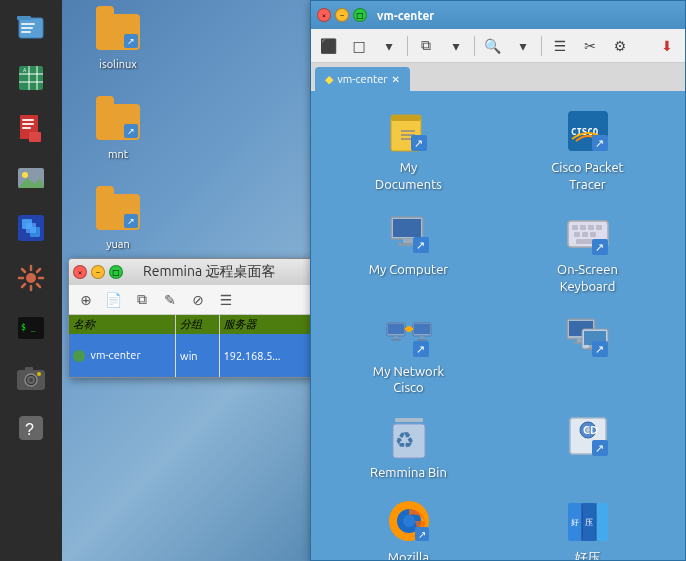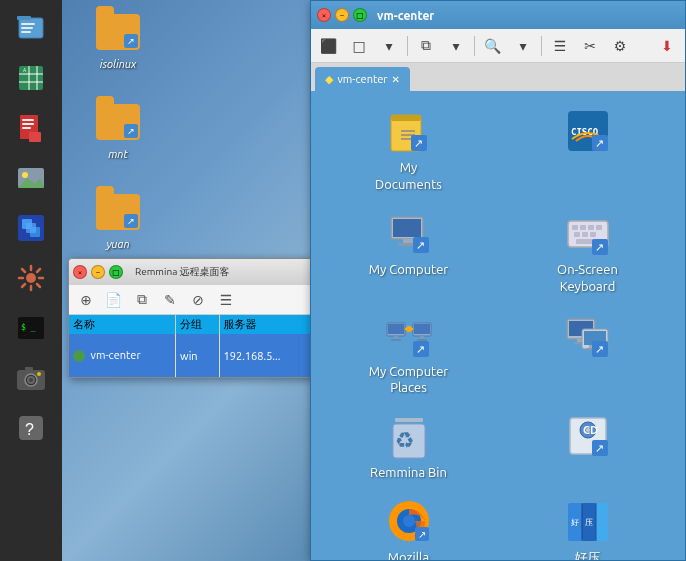--- a/index.html
+++ b/index.html
@@ -80,21 +80,20 @@
       position: relative;
     }
 
     .desktop-icon .icon-label {
       color: white;
       font-size: 11px;
       text-align: left;
       margin-top: 2px;
       text-shadow: 1px 1px 2px rgba(0,0,0,0.8);
       line-height: 1.2;
-      font-style: italic;
     }
 
     
     .folder-icon {
       width: 44px;
       height: 36px;
       background: #e8a030;
       border-radius: 0 4px 4px 4px;
       position: relative;
     }
@@ -157,23 +156,23 @@
       align-items: center;
       justify-content: center;
       font-size: 8px;
     }
 
     .win-btn-close { background: #ff5f56; }
     .win-btn-min { background: #ffbd2e; }
     .win-btn-max { background: #27c93f; }
 
     .remmina-title {
-      font-size: 10px;
+      font-size: 14px;
       color: #333;
-      margin-left: 8px;
+      margin-left: 16px;
     }
 
     .remmina-toolbar {
       height: 30px;
       background: #f5f5f5;
       border-bottom: 1px solid #ccc;
       display: flex;
       align-items: center;
       padding: 0 4px;
       gap: 2px;
@@ -197,21 +196,22 @@
       overflow: hidden;
     }
 
     .remmina-table {
       width: 100%;
       font-size: 11px;
       border-collapse: collapse;
     }
 
     .remmina-table thead tr {
-      background: #0ea5e9;
+      background: #4d7c0f;
+      font-style: italic;
     }
 
     .remmina-table th {
       padding: 2px 4px;
       border-right: 1px solid #ccc;
       text-align: left;
       font-weight: normal;
       font-size: 11px;
     }
 
@@ -585,20 +585,21 @@
           <svg width="48" height="48" viewBox="0 0 48 48">
             <rect x="4" y="4" width="40" height="40" rx="4" fill="#1a6aaa"></rect>
             <text x="7" y="28" fill="white" font-size="9" font-family="monospace" font-weight="bold">CISCO</text>
             <path d="M8 32 Q24 20 40 32" stroke="#ffaa00" stroke-width="2" fill="none"></path>
             <path d="M12 34 Q24 24 36 34" stroke="#ff8800" stroke-width="2" fill="none"></path>
 
             <rect x="28" y="28" width="16" height="16" rx="2" fill="#3a80d0"></rect>
             <text x="31" y="40" fill="white" font-size="11" font-family="sans-serif">↗</text>
           </svg>
         </div>
+        <span class="vm-icon-label">Cisco Packet Tracer</span>
       </div>
 
       <div class="vm-icon-item">
         <div class="vm-icon-img">
           <svg width="48" height="48" viewBox="0 0 48 48">
             <rect x="6" y="8" width="32" height="22" rx="2" fill="#aabbcc" stroke="#8899aa" stroke-width="1.5"></rect>
             <rect x="8" y="10" width="28" height="18" fill="#3a6aaa"></rect>
             <rect x="18" y="30" width="12" height="4" fill="#9aabbb"></rect>
             <rect x="13" y="34" width="22" height="3" rx="1" fill="#8a9aaa"></rect>
 
@@ -642,21 +643,21 @@
             <rect x="35" y="25" width="4" height="3" fill="#7799bb"></rect>
             <rect x="32" y="28" width="10" height="2" rx="1" fill="#6688aa"></rect>
 
             <line x1="20" y1="18" x2="28" y2="18" stroke="#ffaa00" stroke-width="2"></line>
             <circle cx="24" cy="18" r="3" fill="#ffaa00"></circle>
 
             <rect x="28" y="30" width="16" height="16" rx="2" fill="#3a80d0"></rect>
             <text x="31" y="42" fill="white" font-size="11" font-family="sans-serif">↗</text>
           </svg>
         </div>
-        <span class="vm-icon-label">My Computer Places</span>
+        <span class="vm-icon-label">My Network Cisco</span>
       </div>
 
       <div class="vm-icon-item">
         <div class="vm-icon-img">
           <svg width="48" height="48" viewBox="0 0 48 48">
             <rect x="3" y="8" width="28" height="20" rx="2" fill="#aabbcc" stroke="#8899aa" stroke-width="1.5"></rect>
             <rect x="5" y="10" width="24" height="15" fill="#3a6aaa"></rect>
             <rect x="13" y="28" width="8" height="3" fill="#9aabbb"></rect>
             <rect x="10" y="31" width="14" height="2" rx="1" fill="#8a9aaa"></rect>
 

